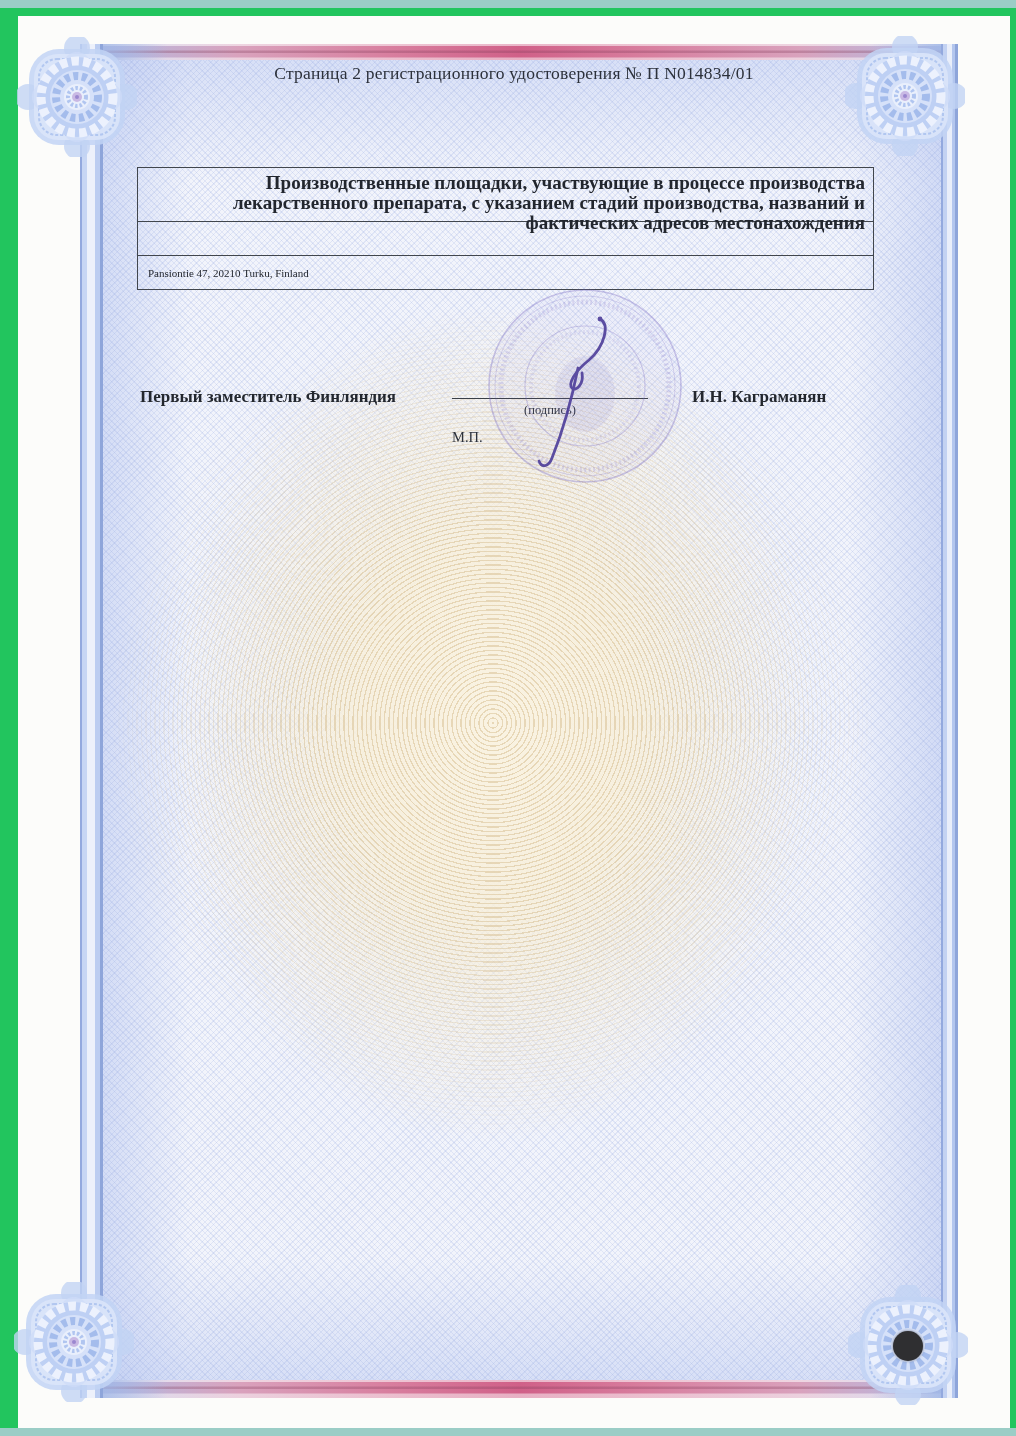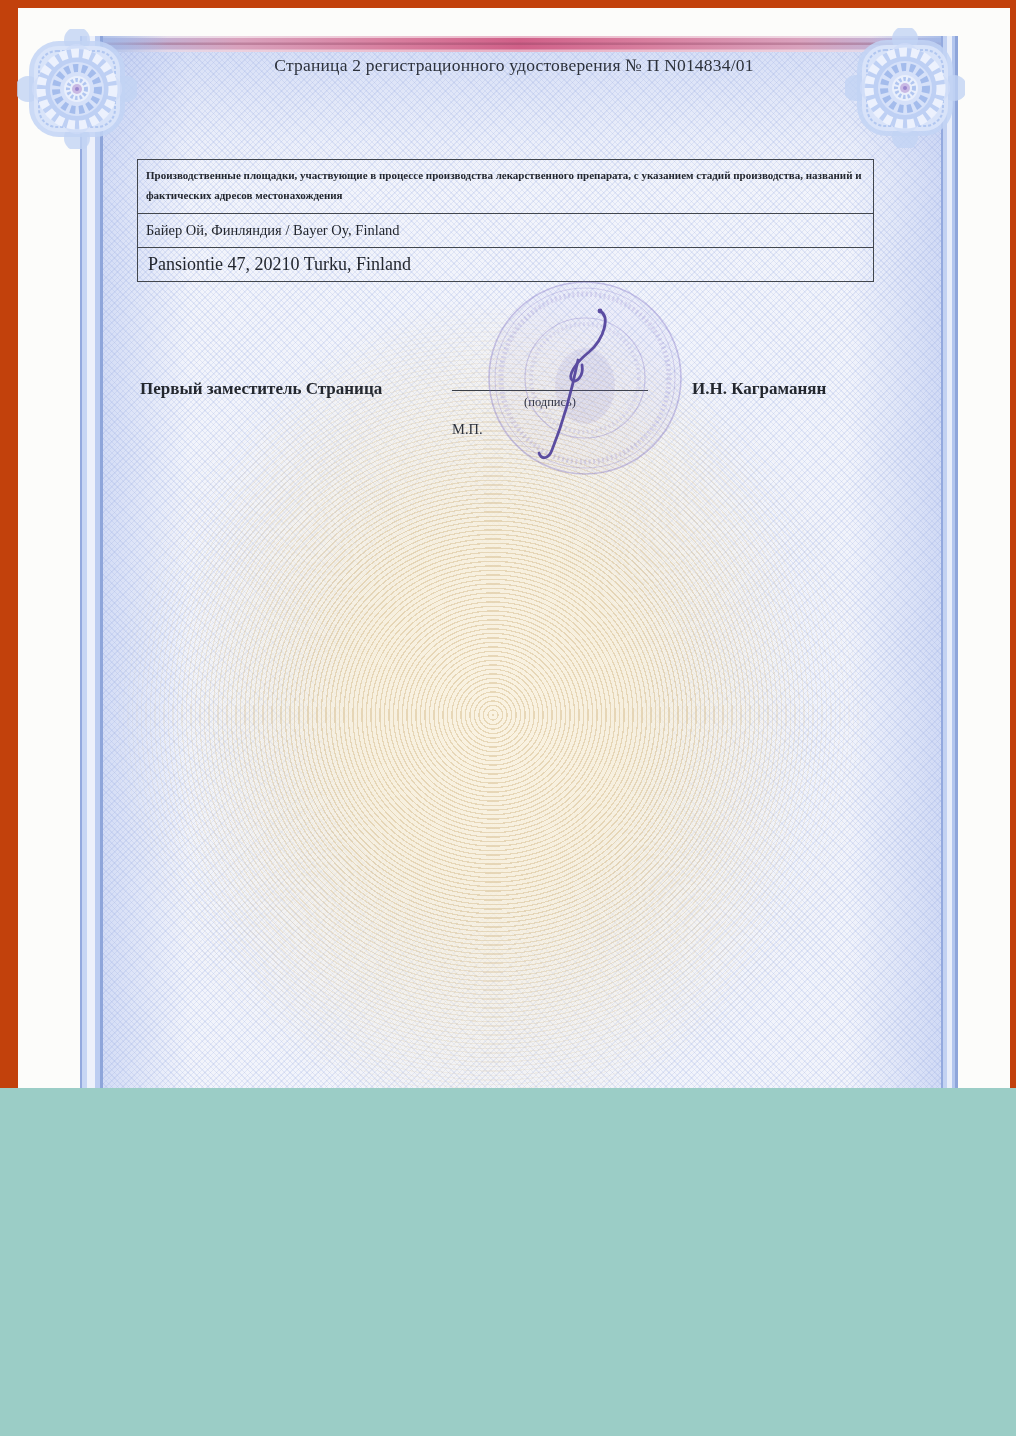--- a/index.html
+++ b/index.html
@@ -1,17 +1,17 @@
 <!DOCTYPE html>
 <html><head>
 <meta charset="utf-8">
 <style>
   html,body{margin:0;padding:0;background:#9bcdc6;}
-  .canvas{position:relative;width:1016px;height:1088px;background:#c2410c;overflow:hidden;
-          font-family:"Liberation Serif","DejaVu Serif",serif;}
+  .canvas{position:relative;width:1016px;height:1420px;background:#22c55e;overflow:hidden;
+          font-family:"Liberation Serif","DejaVu Serif",serif;margin-top:8px;}
   .page{position:absolute;left:18px;top:8px;width:992px;height:1422px;background:#fcfcfa;}
 
   
   .guilloche{position:absolute;left:68px;top:32px;width:866px;height:1344px;
     background-color:#f2f4fb;
     background-image:
       radial-gradient(ellipse 300px 380px at 407px 675px, rgba(250,243,226,.95), rgba(250,243,226,0) 70%),
       radial-gradient(ellipse 430px 560px at 407px 675px, rgba(247,238,216,.85) 30%, rgba(247,238,216,0) 75%),
       repeating-linear-gradient(45deg, rgba(146,166,224,.20) 0 1px, rgba(255,255,255,0) 1px 4px),
       repeating-linear-gradient(-45deg, rgba(146,166,224,.20) 0 1px, rgba(255,255,255,0) 1px 4px),
@@ -41,27 +41,27 @@
   .punch-hole{position:absolute;left:875px;top:1315px;width:30px;height:30px;border-radius:50%;
     background:#2f2f31;box-shadow:0 0 3px rgba(40,40,45,.6);}
 
   
   .page-header{position:absolute;left:0;top:47px;width:100%;text-align:center;
     font-size:17.5px;letter-spacing:.2px;color:#2c313b;}
 
   .prod-table{position:absolute;left:119px;top:151px;width:737px;border:1.5px solid #41464d;
     color:#22262e;box-sizing:border-box;}
   .t-head{box-sizing:border-box;height:54px;border-bottom:1.5px solid #41464d;padding:5px 8px 0 8px;
-    font-weight:bold;font-size:11px;line-height:20px;}
+    font-weight:bold;font-size:19px;line-height:20px;text-align:right;}
   .t-row1{display:flex;box-sizing:border-box;height:34px;border-bottom:1.5px solid #41464d;}
   .t-cell-label{box-sizing:border-box;width:418px;border-right:1.5px solid #41464d;
     font-style:italic;font-size:14.5px;padding:0 8px;display:flex;align-items:center;}
   .t-cell-value{flex:1;font-size:14.5px;padding:0 8px;display:flex;align-items:center;}
   .t-row2{box-sizing:border-box;height:33px;display:flex;align-items:center;
-    font-size:18px;padding:0 10px;}
+    font-size:11px;padding:0 10px;}
 
   .sig-title{position:absolute;left:122px;top:371px;font-weight:bold;font-size:17px;color:#23272e;}
   .sig-name{position:absolute;left:674px;top:371px;font-weight:bold;font-size:17px;color:#23272e;}
   .sig-line{position:absolute;left:434px;top:362px;width:196px;height:20px;border-bottom:1.5px solid #3a3f46;}
   .sig-caption{position:absolute;left:434px;top:387px;width:196px;text-align:center;
     font-size:12.5px;color:#2c313b;}
   .seal-caption{position:absolute;left:434px;top:413px;width:196px;
     font-size:14.5px;color:#2c313b;}
   .stamp{position:absolute;left:457px;top:260px;}
 </style>
@@ -116,26 +116,25 @@
         <use href="#rosette"></use>
       </svg>
 
     <div class="punch-hole"></div>
 
     <div class="page-header">Страница 2 регистрационного удостоверения № П N014834/01</div>
 
     <div class="prod-table">
       <div class="t-head">Производственные площадки, участвующие в процессе производства лекарственного препарата, с указанием стадий производства, названий и фактических адресов местонахождения</div>
       <div class="t-row1">
-        <div class="t-cell-value">Байер Ой, Финляндия / Bayer Oy, Finland</div>
       </div>
       <div class="t-row2">Pansiontie 47, 20210 Turku, Finland</div>
     </div>
 
-    <div class="sig-title">Первый заместитель Страница</div>
+    <div class="sig-title">Первый заместитель Финляндия</div>
     <div class="sig-line"></div>
     <div class="sig-caption">(подпись)</div>
     <div class="seal-caption">М.П.</div>
     <div class="sig-name">И.Н. Каграманян</div>
 
     <svg class="stamp" width="222" height="222" viewBox="0 0 222 222">
       <g opacity="0.9">
         <circle cx="110" cy="110" r="96" fill="rgba(140,125,205,0.06)" stroke="rgba(122,108,196,0.40)" stroke-width="1.6"></circle>
         <circle cx="110" cy="110" r="90" fill="none" stroke="rgba(122,108,196,0.28)" stroke-width="1"></circle>
         <circle cx="110" cy="110" r="84" fill="none" stroke="rgba(122,108,196,0.45)" stroke-width="5" stroke-dasharray="2 2.5" opacity="0.5"></circle>

